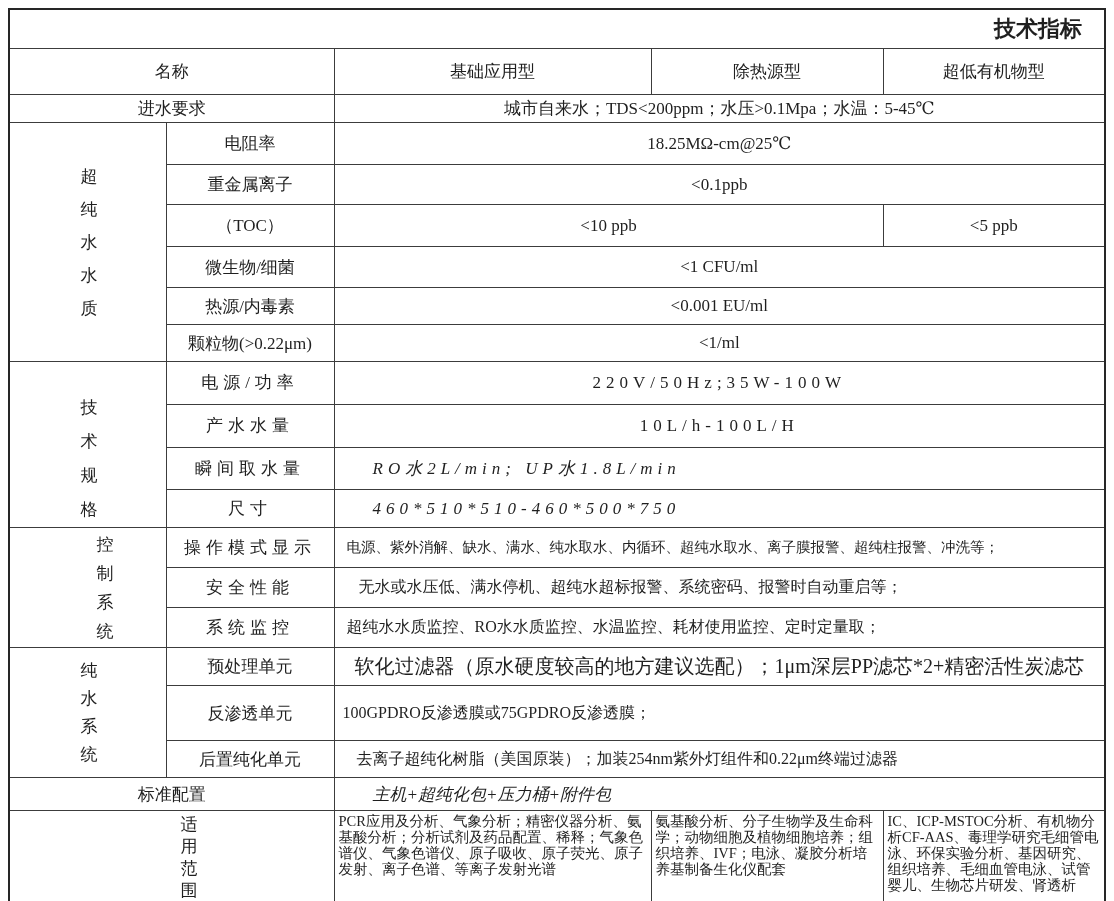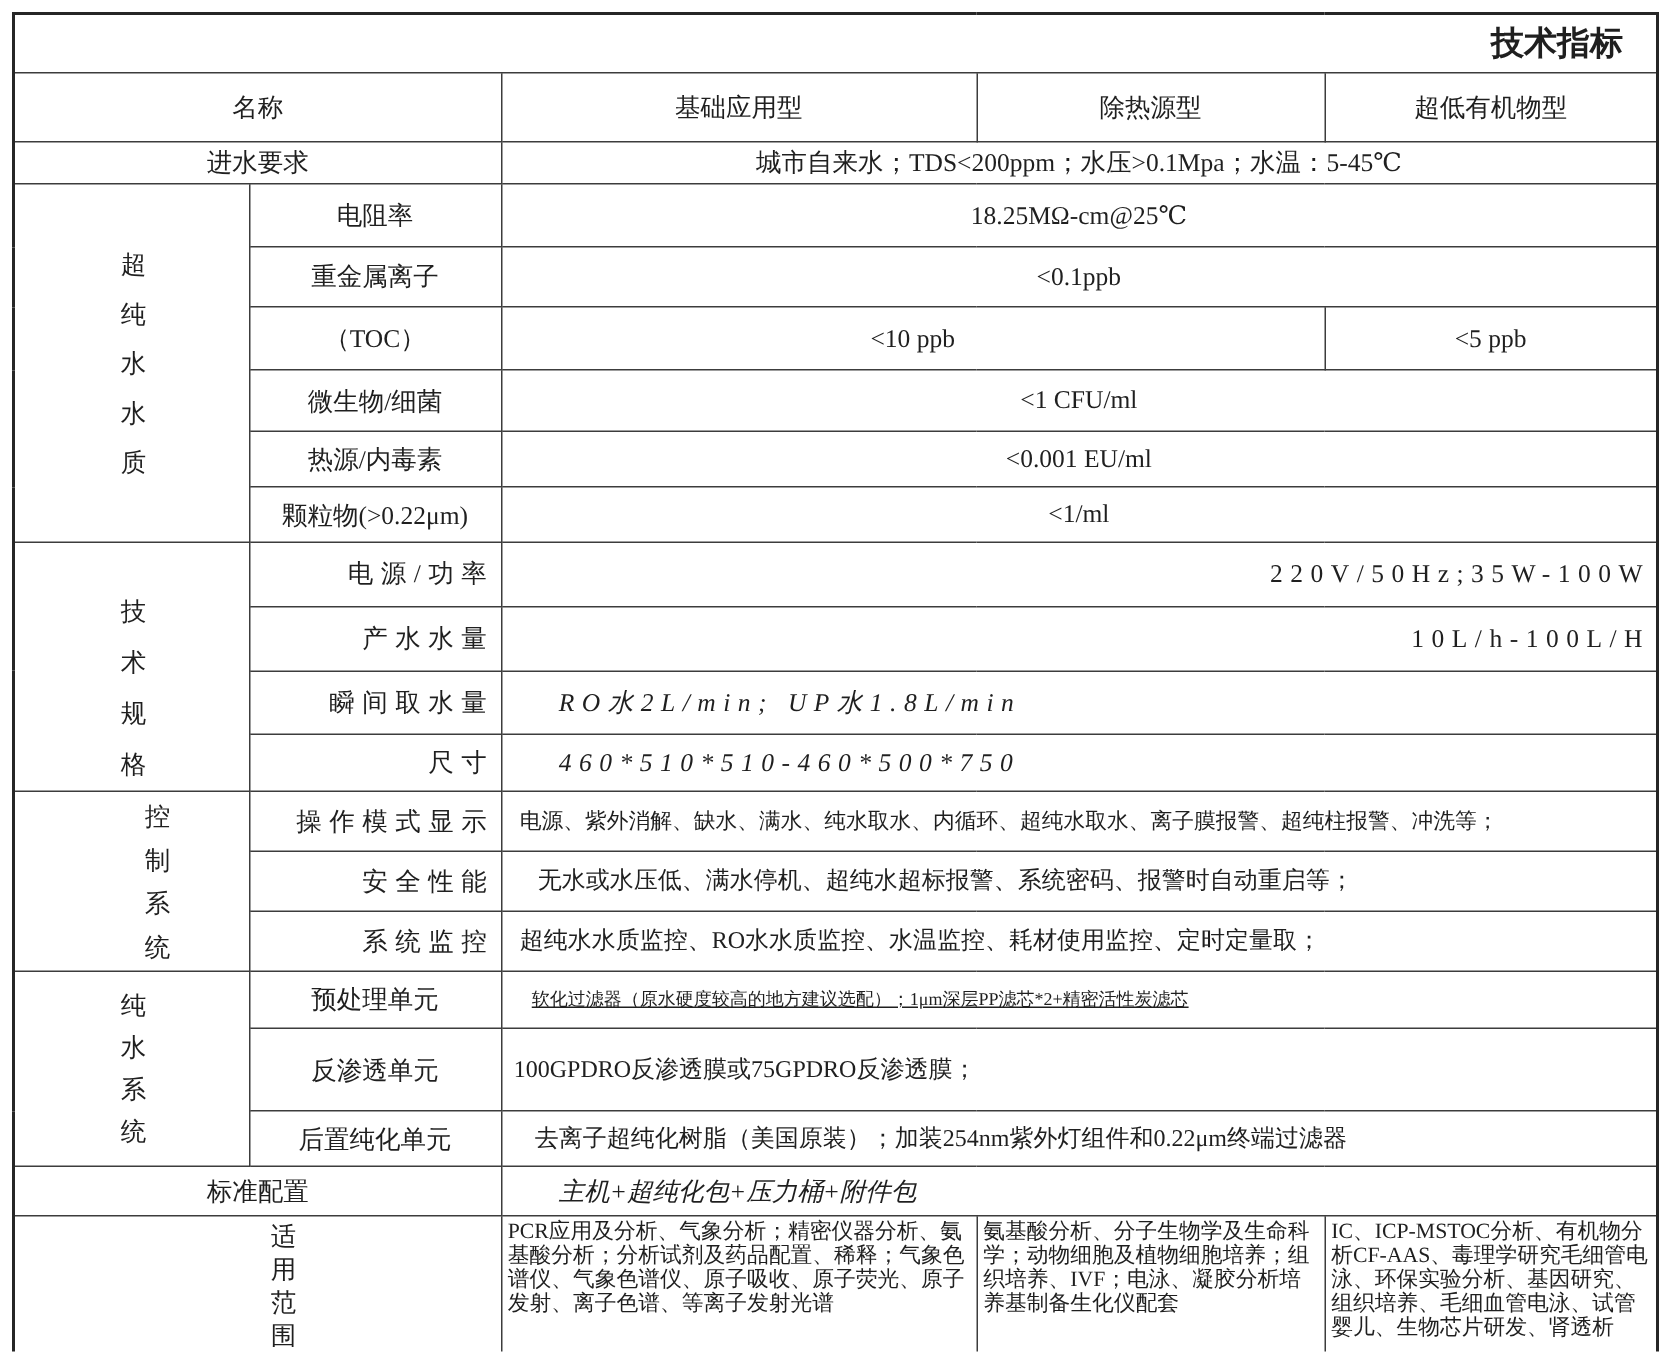--- a/index.html
+++ b/index.html
@@ -39,21 +39,21 @@
     width: 1.15em;
     word-break: break-all;
     white-space: normal;
     text-align: right;
   }
   .vlh-wq  { line-height: 33px; }
   .vlh-ts  { line-height: 34px; margin-top: 29px; }
   .vlh-cs  { line-height: 29px; margin-left: 32px; }
   .vlh-pws { line-height: 28px; }
   .vlh-app { line-height: 22px; margin-left: 32px; }
-  .lsp { letter-spacing: 5px; text-align: right; }
+  .lsp { letter-spacing: 5px; }
   td.left   { text-align: left; padding-left: 12px; }
   td.left-lg{ text-align: left; padding-left: 38px; font-style: italic; }
   td.small  { font-size: 14.5px; }
   td.app-col {
     text-align: left;
     vertical-align: top;
     font-size: 14.5px;
     line-height: 16px;
     padding: 2px 4px;
     word-break: break-all;
@@ -151,21 +151,21 @@
   <tr style="height:40px">
     <td class="lsp">系统监控</td>
     <td colspan="3" class="left" style="font-size:16px;">超纯水水质监控、RO水水质监控、水温监控、耗材使用监控、定时定量取；</td>
   </tr>
 
   <tr style="height:38px">
     <td class="vcell" rowspan="3">
       <span class="vtext vlh-pws">纯水系统</span>
     </td>
     <td>预处理单元</td>
-    <td colspan="3" class="left" style="font-size:12px; padding-left:20px;text-decoration:underline;">软化过滤器（原水硬度较高的地方建议选配）；1μm深层PP滤芯*2+精密活性炭滤芯</td>
+    <td colspan="3" class="left" style="font-size:20px; padding-left:20px;">软化过滤器（原水硬度较高的地方建议选配）；1μm深层PP滤芯*2+精密活性炭滤芯</td>
   </tr>
   <tr style="height:55px">
     <td>反渗透单元</td>
     <td colspan="3" class="left" style="font-size:16px; padding-left:8px;">100GPDRO反渗透膜或75GPDRO反渗透膜；</td>
   </tr>
   <tr style="height:37px">
     <td>后置纯化单元</td>
     <td colspan="3" class="left" style="font-size:16px; padding-left:22px;">去离子超纯化树脂（美国原装）；加装254nm紫外灯组件和0.22μm终端过滤器</td>
   </tr>
 

